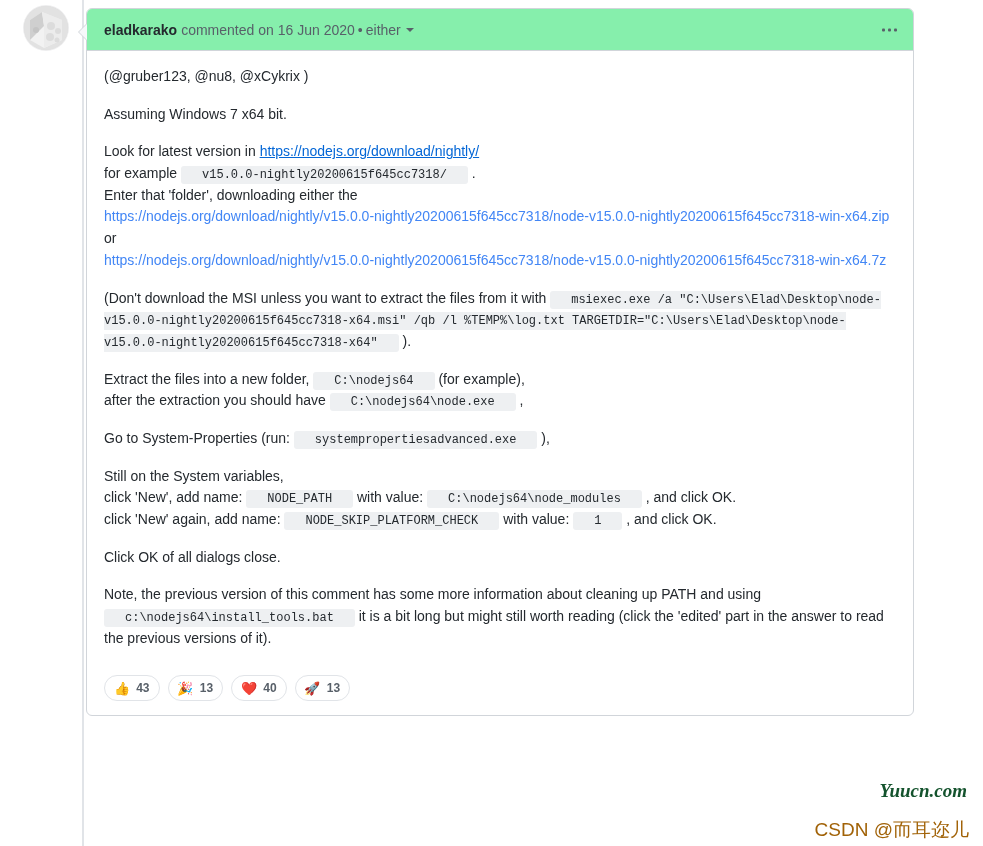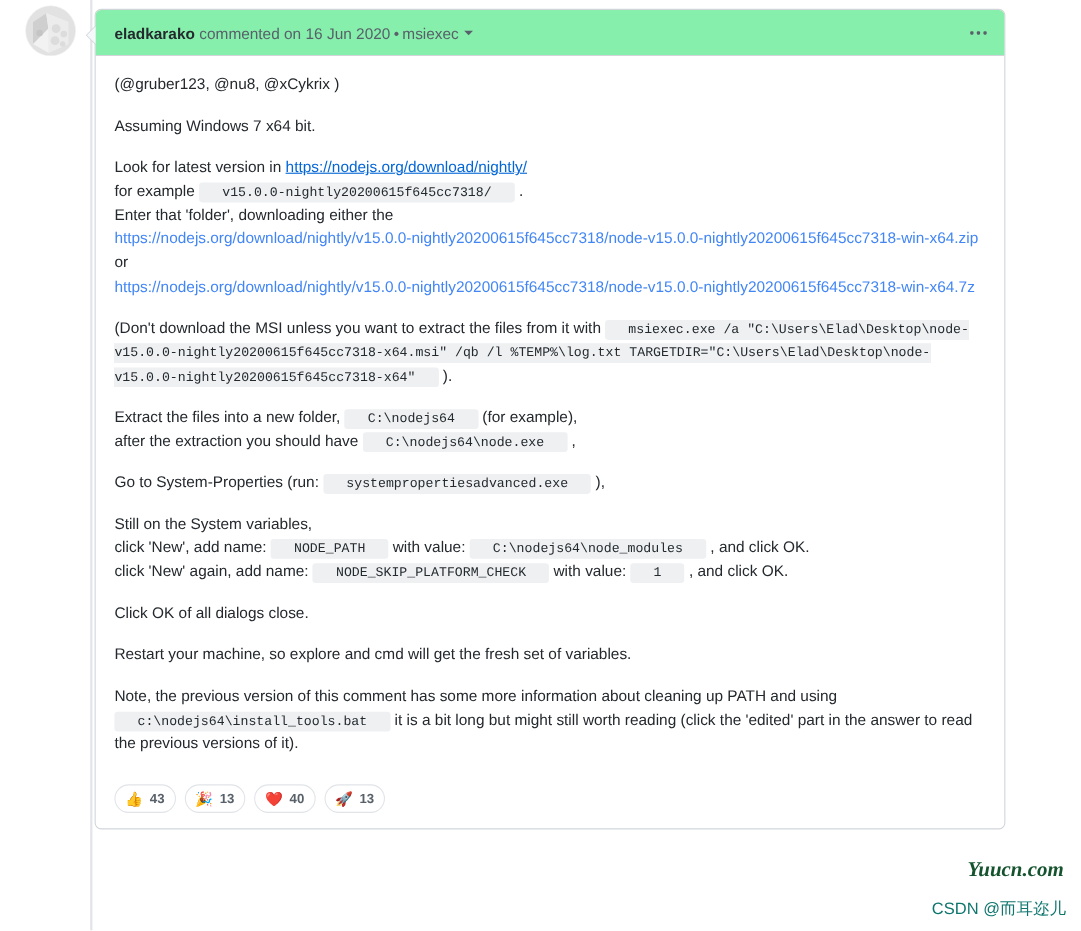--- a/index.html
+++ b/index.html
@@ -189,23 +189,23 @@
     font-family: "Liberation Serif", serif;
     font-size: 19px;
     font-weight: bold;
     pointer-events: none;
     font-style: italic;
   }
   #watermark-csdn {
     position: absolute;
     right: 14px;
     top: 817px;
-    color: #0f766e;
+    color: #a16207;
     font-family: "Liberation Sans", sans-serif;
-    font-size: 15px;
+    font-size: 19px;
     pointer-events: none;
     white-space: nowrap;
   }
 </style>
 </head>
 <body>
 
 <div id="thread-line"></div>
 
 <div id="avatar">
@@ -224,21 +224,21 @@
 
 <div id="comment">
   <div id="comment-arrow-outer"></div>
   <div id="comment-arrow-inner"></div>
 
   <div id="comment-header">
     <span class="author">eladkarako</span>
     <span class="meta">commented on</span>
     <span class="meta" style="margin-left:4px;">16 Jun 2020</span>
     <span class="meta-sep">•</span>
-    <span class="edited">msiexec</span>
+    <span class="edited">either</span>
     <span class="caret"></span>
     <span id="kebab-menu">
       <span></span>
       <span></span>
       <span></span>
     </span>
   </div>
 
   <div id="comment-body">
 
@@ -252,21 +252,20 @@
 
     <p><span>Extract the files into a new folder, </span><code>C:\nodejs64</code><span> (for example),</span><br><span>after the extraction you should have </span><code>C:\nodejs64\node.exe</code><span> ,</span></p>
 
     <p><span>Go to System-Properties (run: </span><code>systempropertiesadvanced.exe</code><span> ),</span><br></p>
 
 
     <p><span>Still on the System variables,</span><br><span>click 'New', add name: </span><code>NODE_PATH</code><span> with value: </span><code>C:\nodejs64\node_modules</code><span> , and click OK.</span><br><span>click 'New' again, add name: </span><code>NODE_SKIP_PLATFORM_CHECK</code><span> with value: </span><code>1</code><span> , and click OK.</span></p>
 
     <p>Click OK of all dialogs close.</p>
 
-    <p>Restart your machine, so explore and cmd will get the fresh set of variables.</p>
 
     <p><span>Note, the previous version of this comment has some more information about cleaning up PATH and using </span><code>c:\nodejs64\install_tools.bat</code><span> it is a bit long but might still worth reading (click the 'edited' part in the answer to read the previous versions of it).</span></p>
 
   </div>
 
   <div id="reactions">
     <button class="reaction">
       <span class="emoji">👍</span>
       <span class="count">43</span>
     </button>

